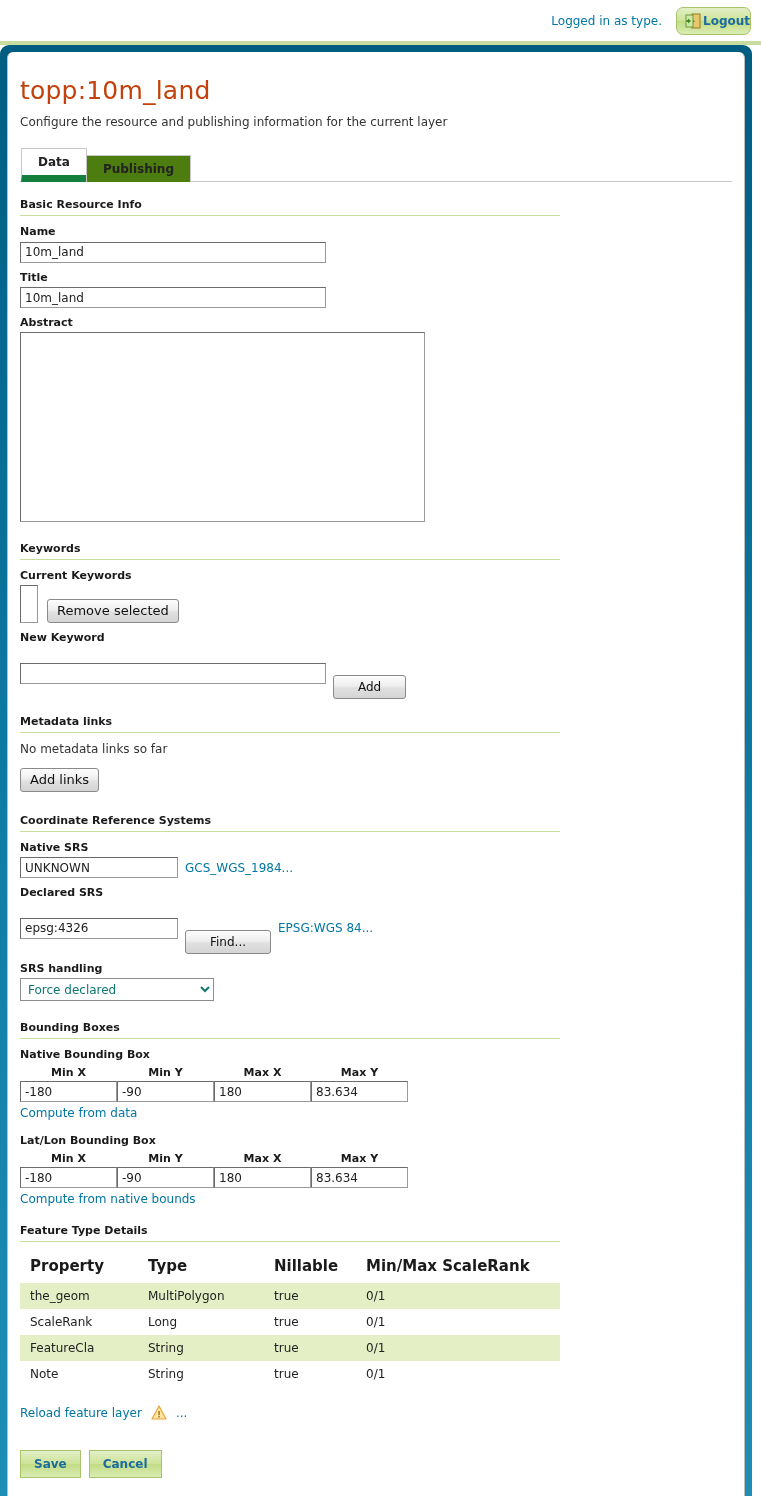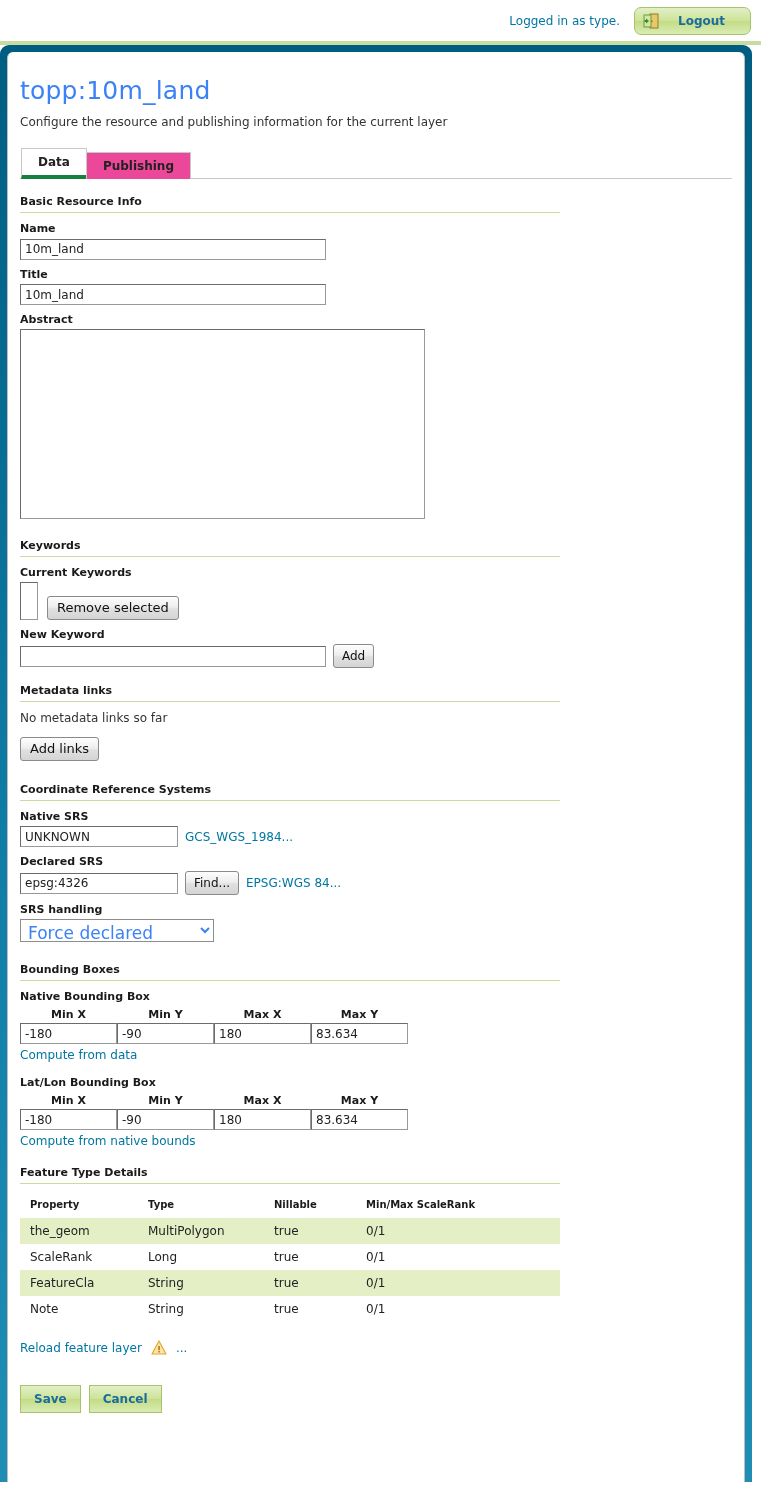--- a/index.html
+++ b/index.html
@@ -21,25 +21,25 @@
   }
   .logged-in-text {
     font-size: 12px;
     color: #0076a3;
     margin-right: 14px;
     white-space: nowrap;
   }
   .logout-btn {
     display: inline-flex;
     align-items: center;
-    gap: 19px;
+    gap: 2px;
     background: linear-gradient(to bottom, #e2efc8 0%, #cde396 50%, #c2dc84 51%, #d9ecb4 100%);
     border: 1px solid #a8c46a;
     border-radius: 7px;
-    padding: 4px 25px 4px 8px;
+    padding: 4px 0 4px 8px;
     cursor: pointer;
     height: 28px;
   }
   .logout-label {
     font-size: 12px;
     font-weight: bold;
     color: #1b6ba0;
   }
   .door-icon { width: 16px; height: 16px; display: block; }
 
@@ -66,21 +66,21 @@
     border-left: 1px solid #bdbdbd;
     border-right: 1px solid #bdbdbd;
     min-height: 1430px;
     padding: 24px 12px 18px 12px;
   }
 
   
   h1.page-title {
     font-size: 25px;
     font-weight: normal;
-    color: #3b82f6;
+    color: #c2410c;
     margin: 0 0 10px 0;
     letter-spacing: 0.2px;
   }
   .page-subtitle {
     font-size: 12px;
     color: #333333;
     margin: 0 0 18px 0;
   }
 
   
@@ -93,27 +93,27 @@
   }
   .tab {
     font-size: 12px;
     font-weight: bold;
     color: #222222;
     padding: 6px 16px 6px 16px;
     border: 1px solid #c8c8c8;
     border-bottom: none;
     margin-right: -1px;
     cursor: pointer;
-    background: #ec4899;
+    background: #4d7c0f;
     position: relative;
     top: 1px;
   }
   .tab.active {
     background: #ffffff;
-    border-bottom: 4px solid #15803d;
+    border-bottom: 7px solid #15803d;
   }
 
   
   .section-title {
     font-size: 11px;
     font-weight: bold;
     color: #1a1a1a;
     margin: 0 0 4px 0;
   }
   .section-rule {
@@ -163,21 +163,21 @@
     font-family: "DejaVu Sans", "Liberation Sans", sans-serif;
     font-size: 13px;
     color: #111;
     background: linear-gradient(to bottom, #fdfdfd 0%, #eeeeee 45%, #e0e0e0 55%, #d4d4d4 100%);
     border: 1px solid #8a8a8a;
     border-radius: 3px;
     padding: 3px 9px;
     cursor: pointer;
     line-height: 16px;
   }
-  .btn-grey.small { font-size: 12px; padding: 3px 8px; }
+  .btn-grey.small { font-size: 12px; padding: 3px 24px; margin-top: 28px; }
 
   
   .kw-row { display: flex; align-items: flex-start; }
   .kw-listbox {
     width: 18px;
     height: 38px;
     border: 1px solid #999;
     border-top-color: #6b6b6b;
     border-left-color: #6b6b6b;
     background: #fff;
@@ -191,27 +191,27 @@
   a.link, .link {
     color: #0076a3;
     font-size: 12px;
     text-decoration: none;
     cursor: pointer;
   }
   .srs-link { font-size: 12px; color: #0076a3; cursor: pointer; }
 
   select.srs-select {
     font-family: "DejaVu Sans", "Liberation Sans", sans-serif;
-    font-size: 17px;
+    font-size: 12px;
     width: 194px;
     height: 23px;
     padding: 2px 3px;
     border: 1px solid #8d8d8d;
     background: #fff;
-    color: #3b82f6;
+    color: #0f766e;
   }
 
   
   .bbox-label {
     font-size: 11px;
     font-weight: bold;
     color: #1a1a1a;
     margin: 0 0 5px 0;
   }
   .bbox-headers { display: flex; margin-bottom: 2px; text-align: center; }
@@ -236,21 +236,21 @@
   .bbox-link { display: block; margin-top: 4px; margin-bottom: 14px; }
 
   
   table.ft {
     border-collapse: collapse;
     width: 540px;
     margin-top: 4px;
   }
   table.ft th {
     text-align: left;
-    font-size: 10px;
+    font-size: 15px;
     font-weight: bold;
     color: #1a1a1a;
     padding: 6px 6px 8px 10px;
   }
   table.ft td {
     font-size: 12px;
     color: #222;
     padding: 6px 6px 6px 10px;
   }
   table.ft th:nth-child(1), table.ft td:nth-child(1) { width: 118px; }

